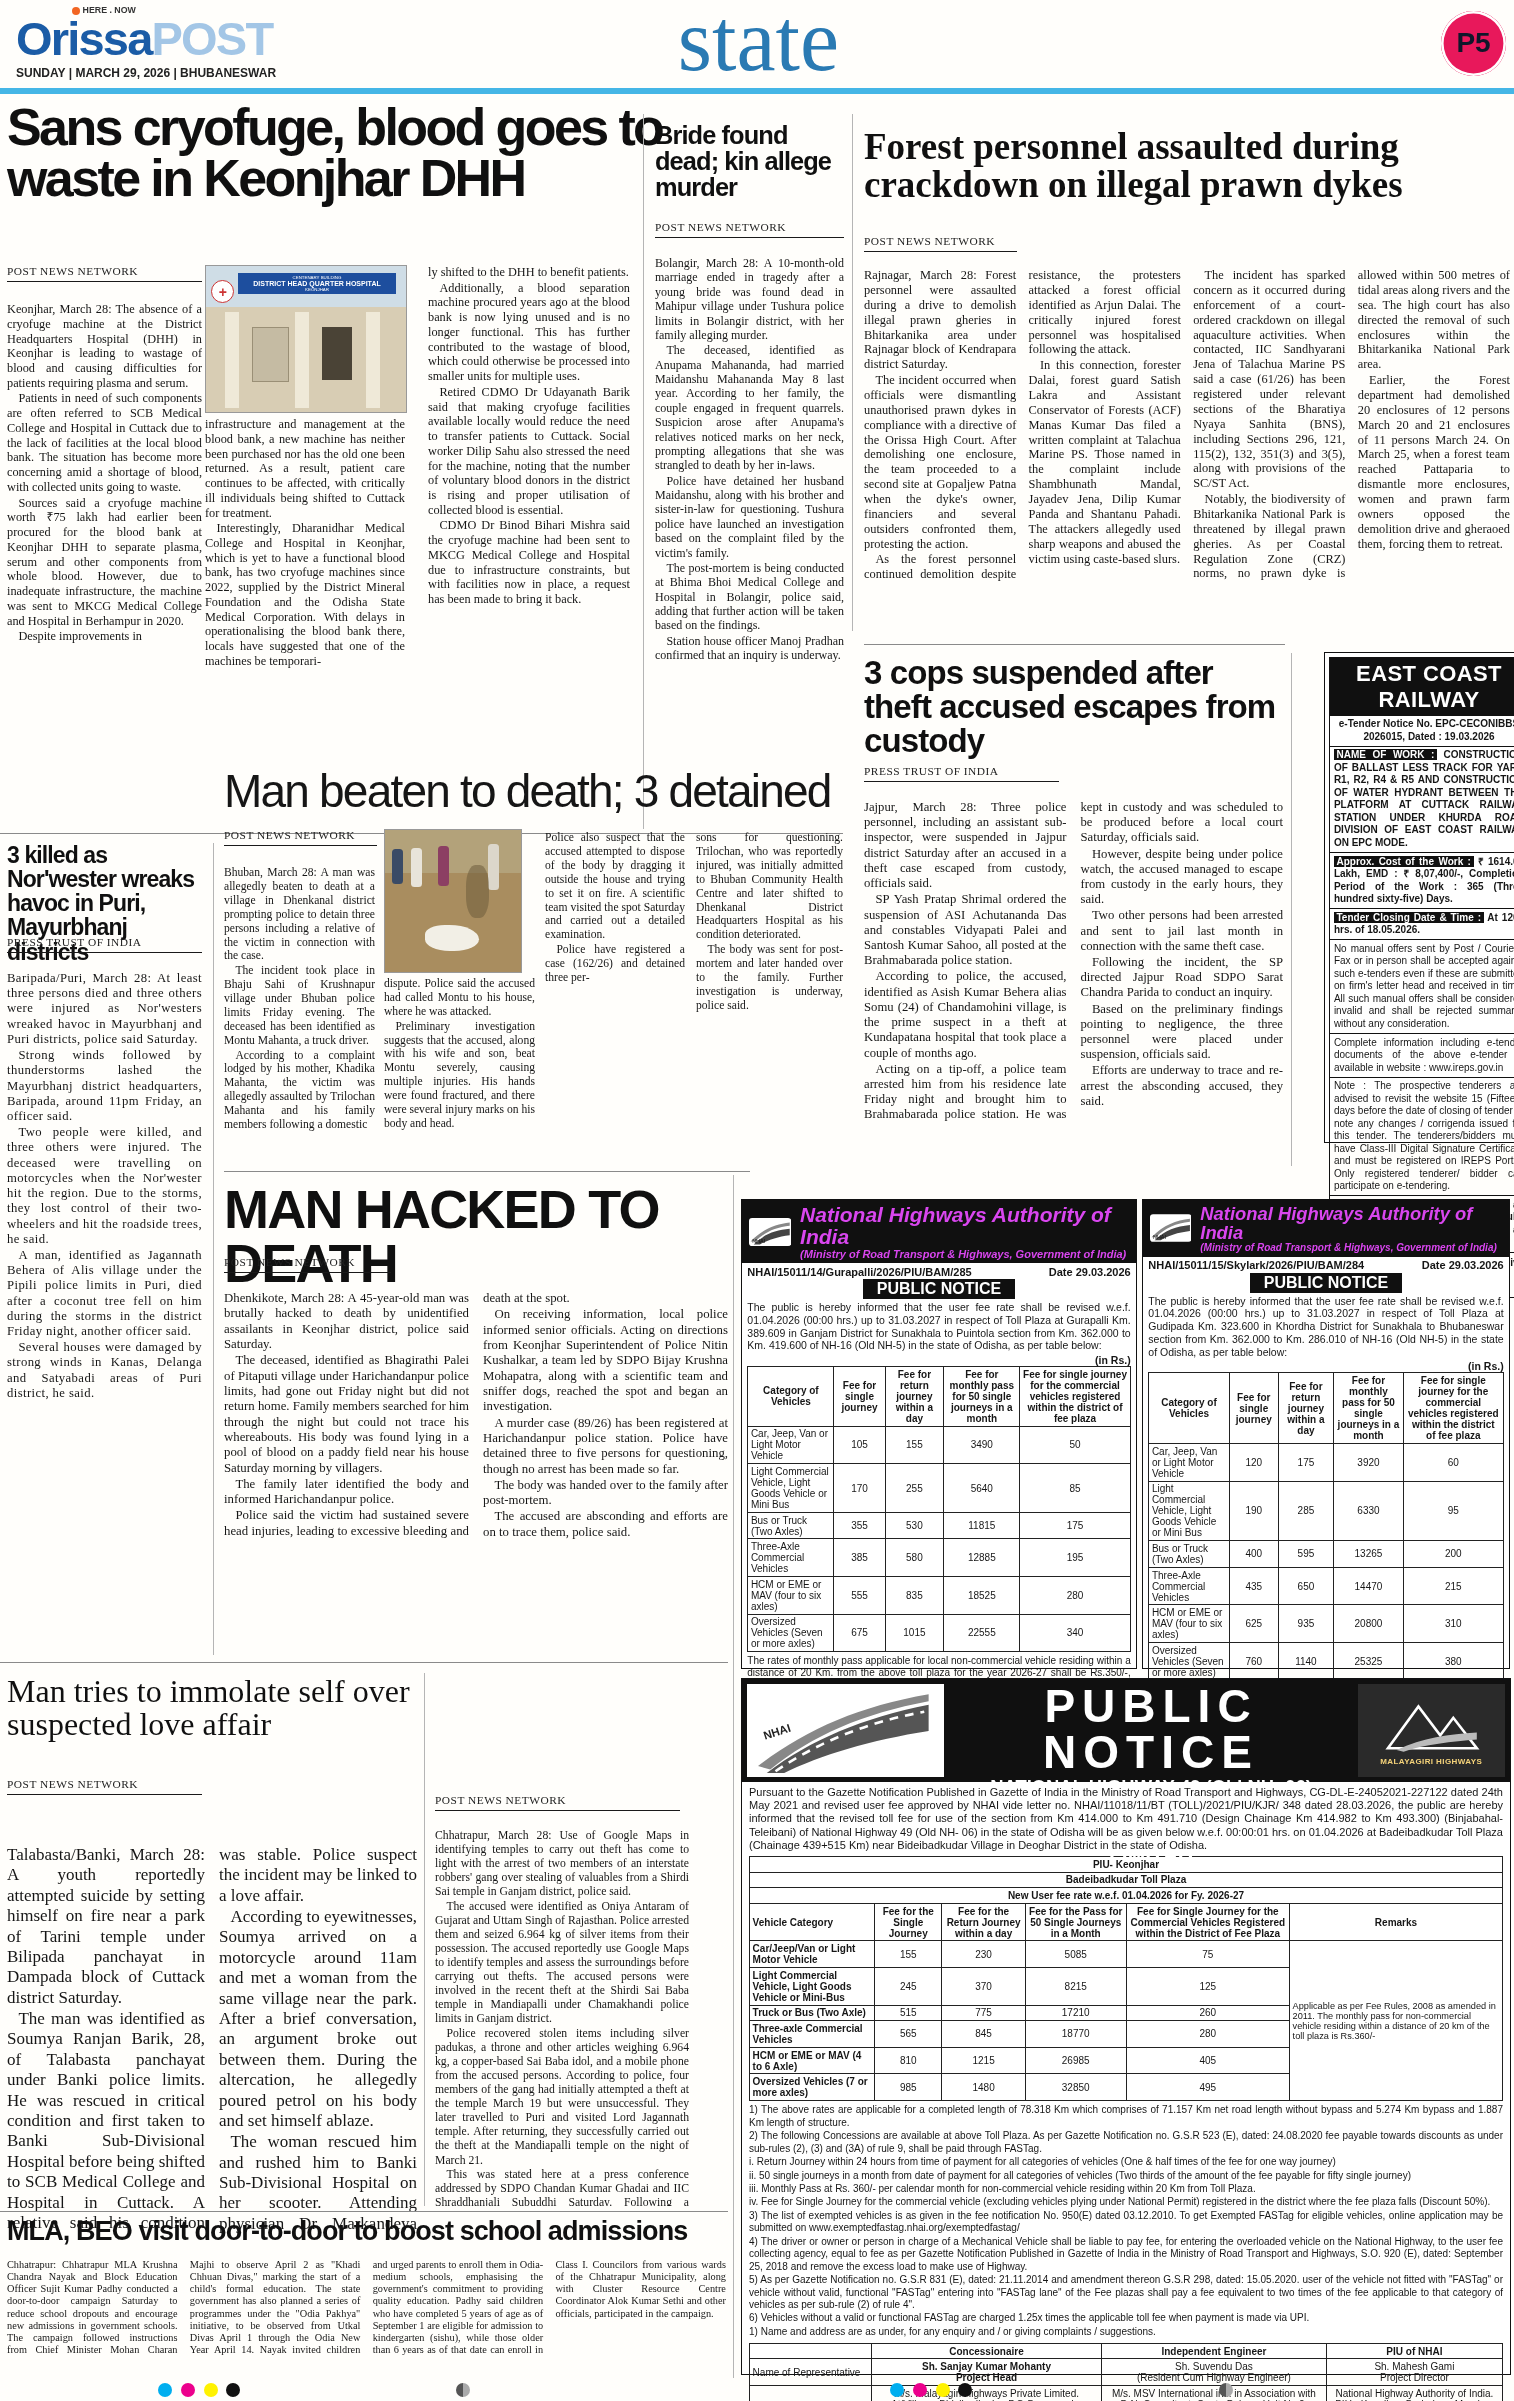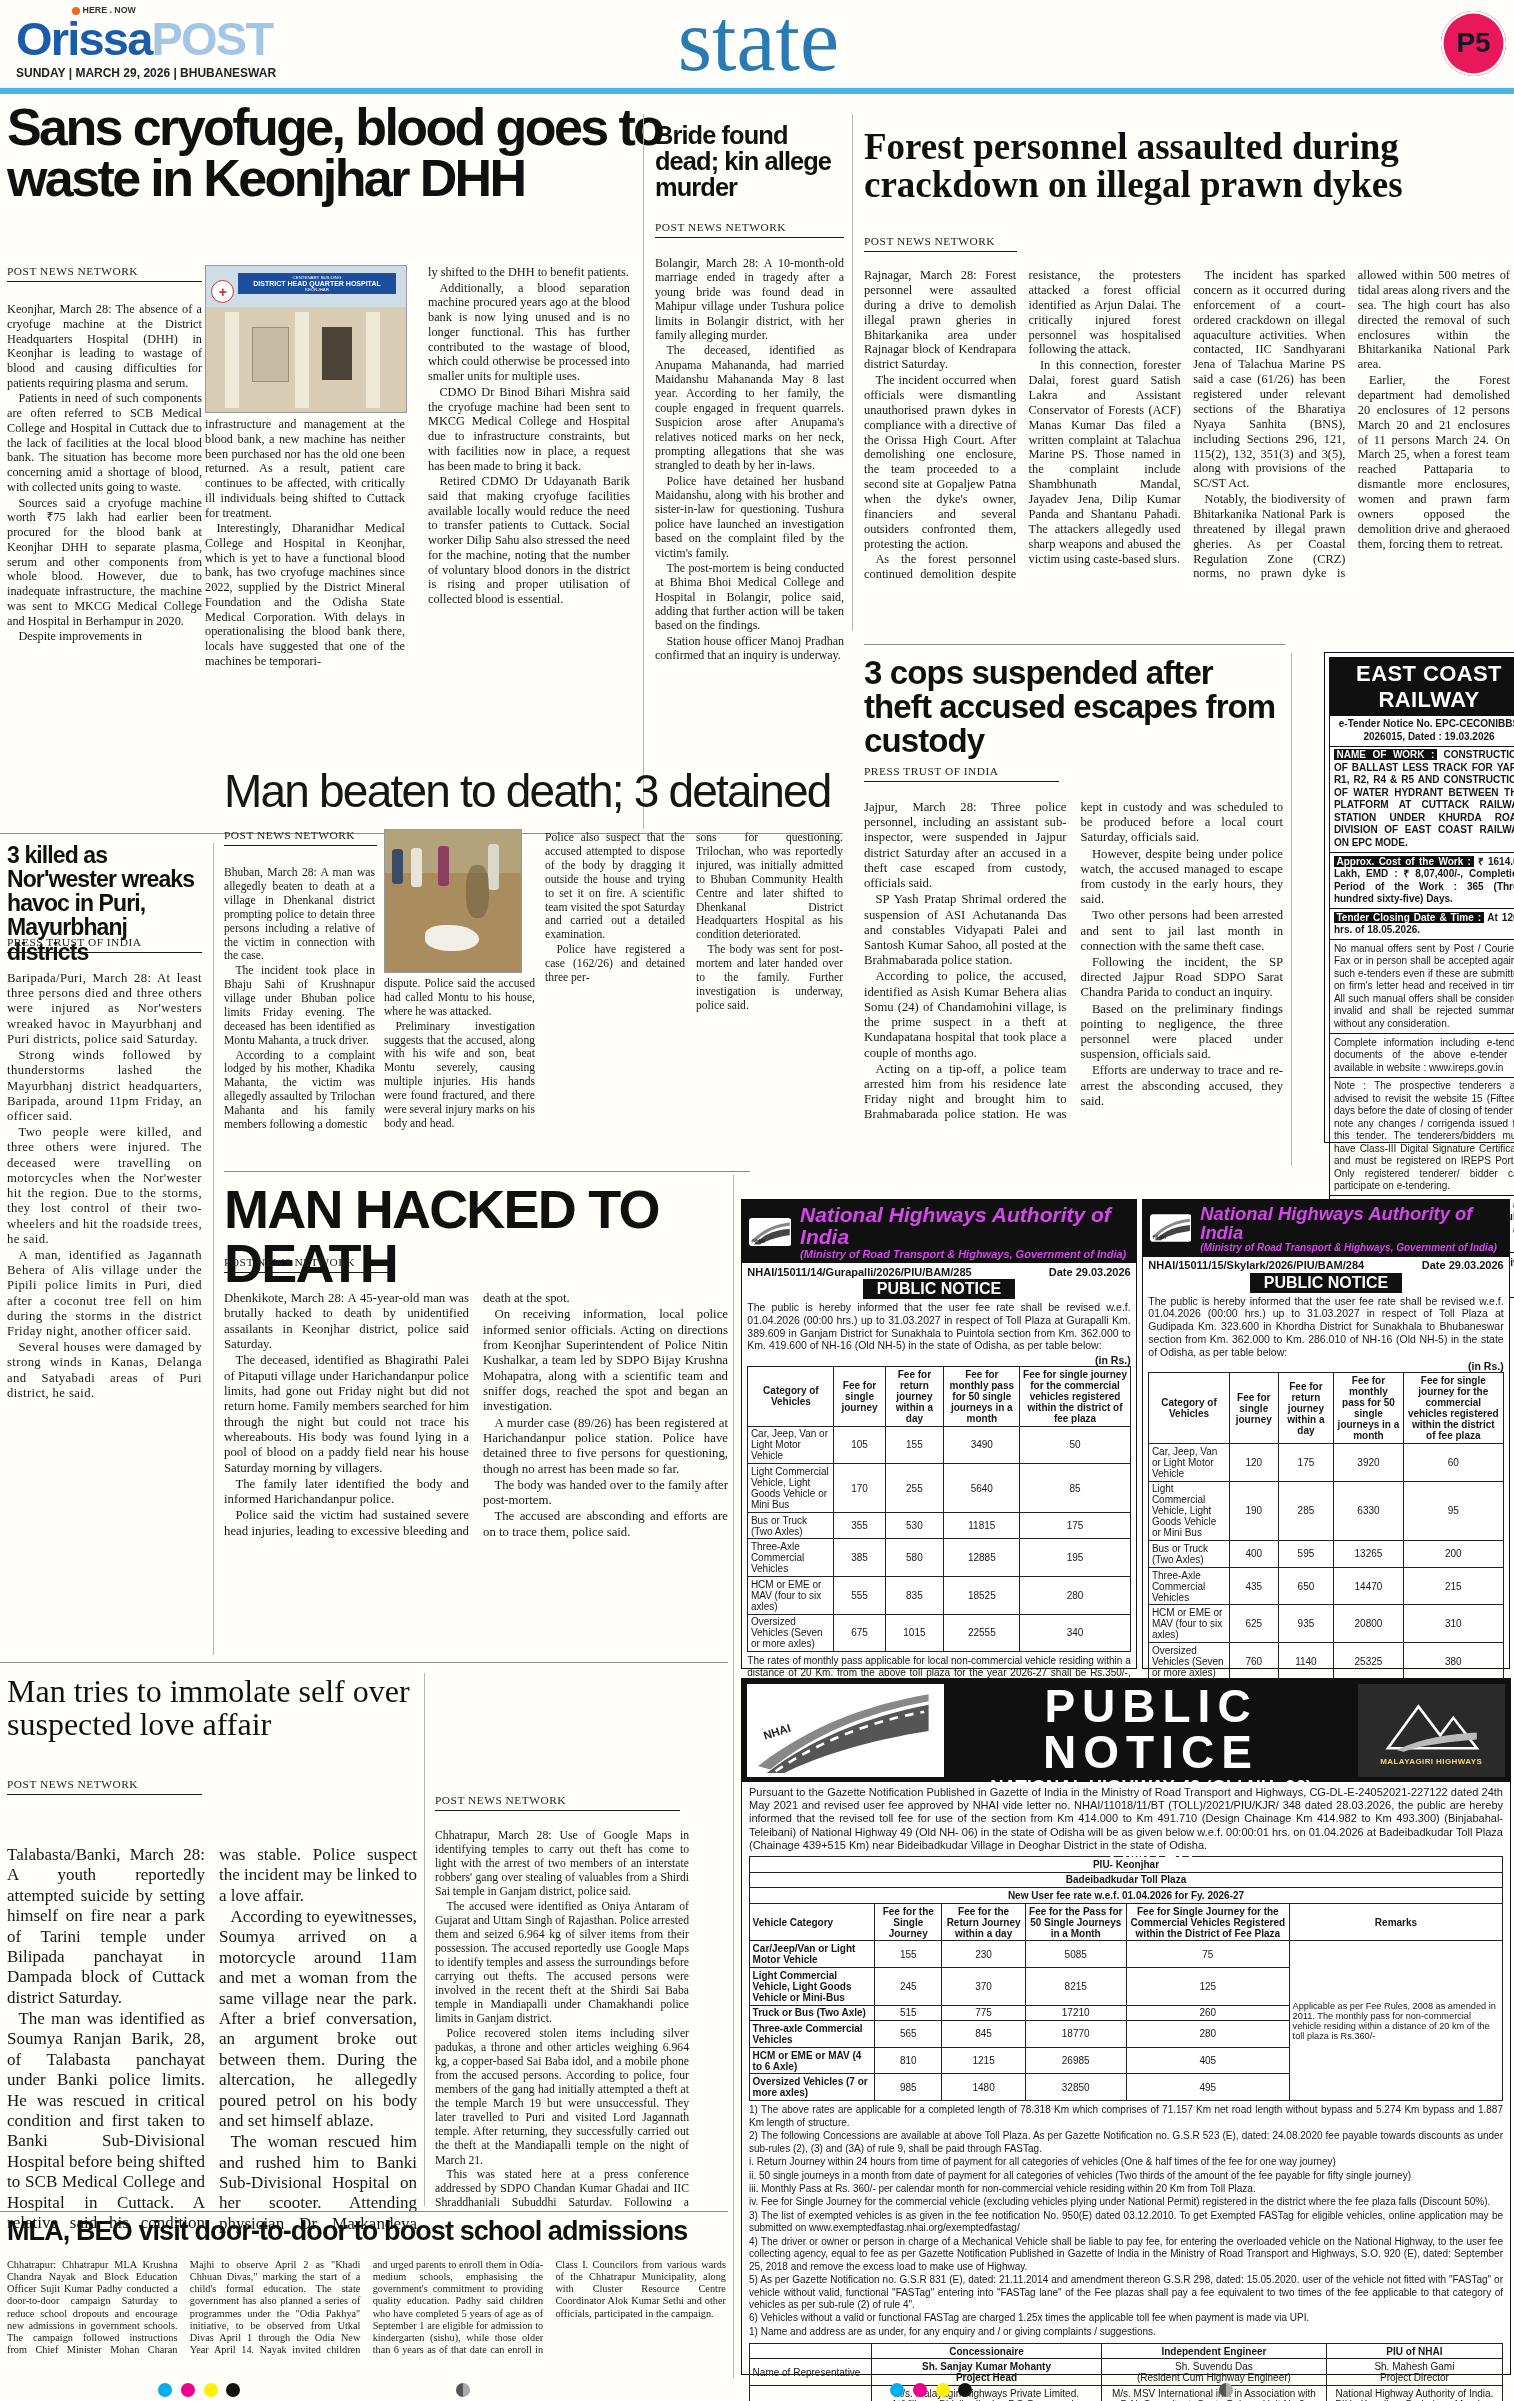--- a/index.html
+++ b/index.html
@@ -100,22 +100,22 @@
     <div style="position:absolute;left:46px;top:61px;width:35px;height:53px;background:#7d736033;border:0.9px solid #9a8f76;"></div>
     <div style="position:absolute;left:116px;top:61px;width:30px;height:53px;background:#4a4336;"></div>
   </div>
   <div class="abs col" style="left:205px;top:417px;width:200px;height:410px;">
       <p>infrastructure and management at the blood bank, a new machine has neither been purchased nor has the old one been returned. As a result, patient care continues to be affected, with critically ill individuals being shifted to Cuttack for treatment.</p>
       <p>Interestingly, Dharanidhar Medical College and Hospital in Keonjhar, which is yet to have a functional blood bank, has two cryofuge machines since 2022, supplied by the District Mineral Foundation and the Odisha State Medical Corporation. With delays in operationalising the blood bank there, locals have suggested that one of the machines be temporari-</p>
     </div>
   <div class="abs col" style="left:428px;top:265px;width:202px;height:563px;">
       <p>ly shifted to the DHH to benefit patients.</p>
       <p>Additionally, a blood separation machine procured years ago at the blood bank is now lying unused and is no longer functional. This has further contributed to the wastage of blood, which could otherwise be processed into smaller units for multiple uses.</p>
+      <p>Retired CDMO Dr Udayanath Barik said that making cryofuge facilities available locally would reduce the need to transfer patients to Cuttack. Social worker Dilip Sahu also stressed the need for the machine, noting that the number of voluntary blood donors in the district is rising and proper utilisation of collected blood is essential.</p>
       <p>CDMO Dr Binod Bihari Mishra said the cryofuge machine had been sent to MKCG Medical College and Hospital due to infrastructure constraints, but with facilities now in place, a request has been made to bring it back.</p>
-      <p>Retired CDMO Dr Udayanath Barik said that making cryofuge facilities available locally would reduce the need to transfer patients to Cuttack. Social worker Dilip Sahu also stressed the need for the machine, noting that the number of voluntary blood donors in the district is rising and proper utilisation of collected blood is essential.</p>
     </div>
 
   <div class="abs rule-v" style="left:643px;top:114px;height:715px;"></div>
   <h2 class="abs h-sans" style="left:655px;top:123px;width:193px;font-size:25.4px;letter-spacing:-0.9px;line-height:1.02;">Bride found dead; kin allege murder</h2>
   <div class="abs byline" style="left:655px;top:221px;width:189px;">POST NEWS NETWORK</div>
   <div class="abs col" style="left:655px;top:256px;width:189px;height:570px;font-size:12px;">
       <p>Bolangir, March 28: A 10-month-old marriage ended in tragedy after a young bride was found dead in Mahipur village under Tushura police limits in Bolangir district, with her family alleging murder.</p>
       <p>The deceased, identified as Anupama Mahananda, had married Maidanshu Mahananda May 8 last year. According to her family, the couple engaged in frequent quarrels. Suspicion arose after Anupama's relatives noticed marks on her neck, prompting allegations that she was strangled to death by her in-laws.</p>
       <p>Police have detained her husband Maidanshu, along with his brother and sister-in-law for questioning. Tushura police have launched an investigation based on the complaint filed by the victim's family.</p>
       <p>The post-mortem is being conducted at Bhima Bhoi Medical College and Hospital in Bolangir, police said, adding that further action will be taken based on the findings.</p>

